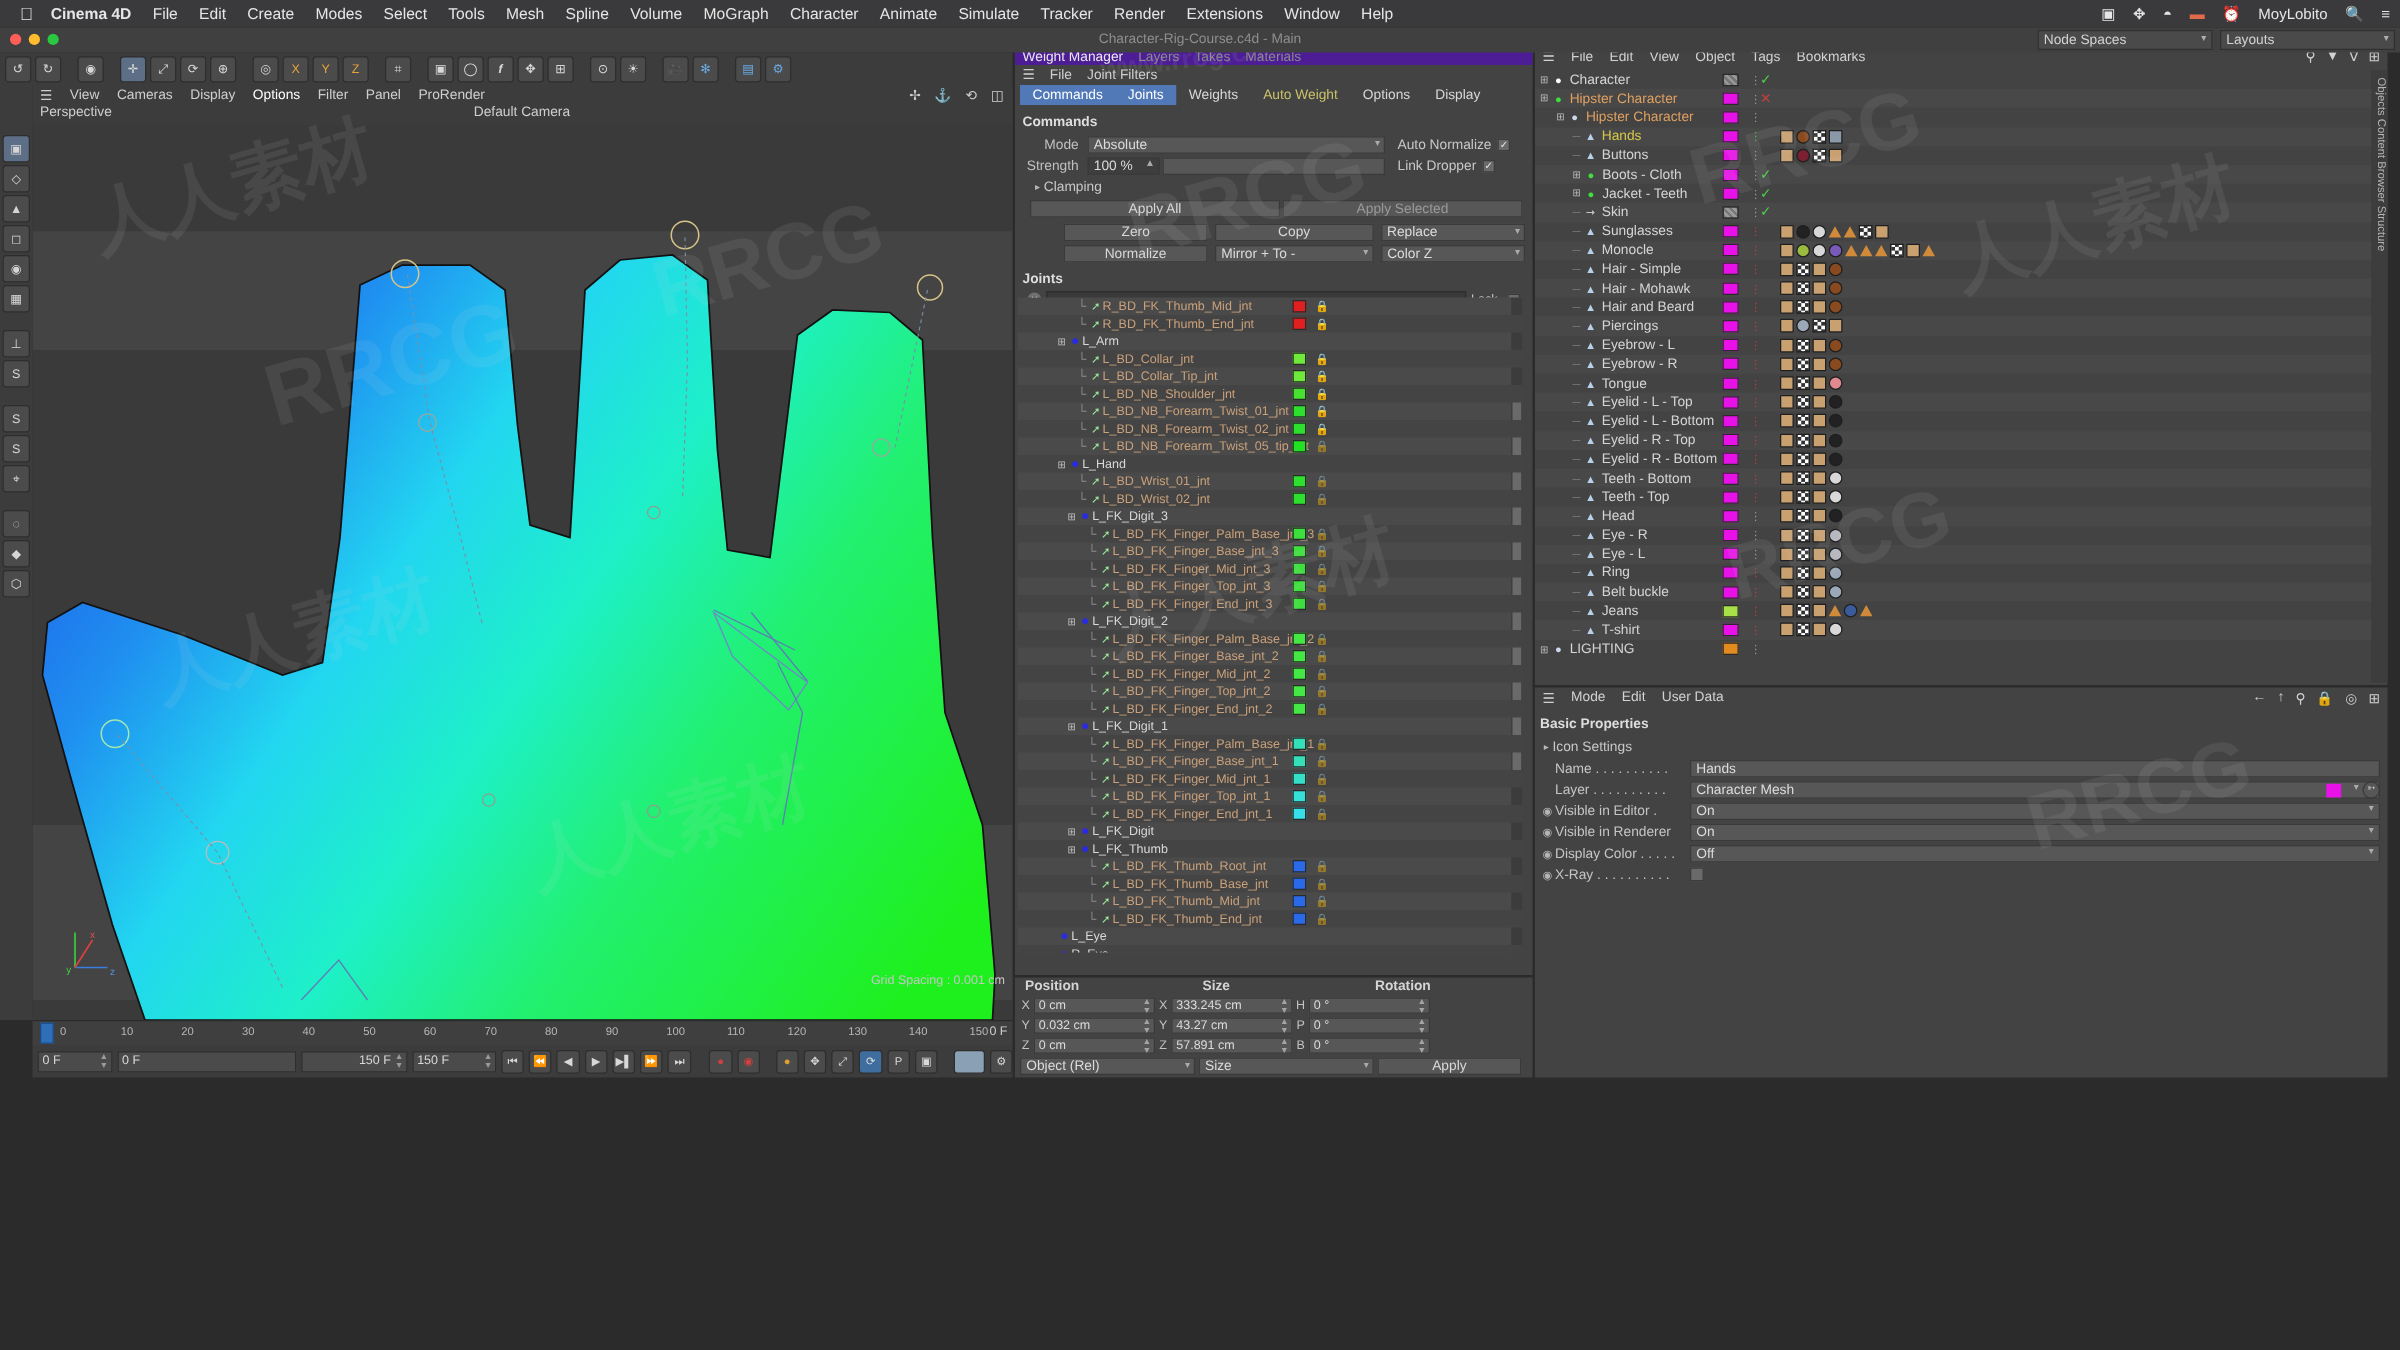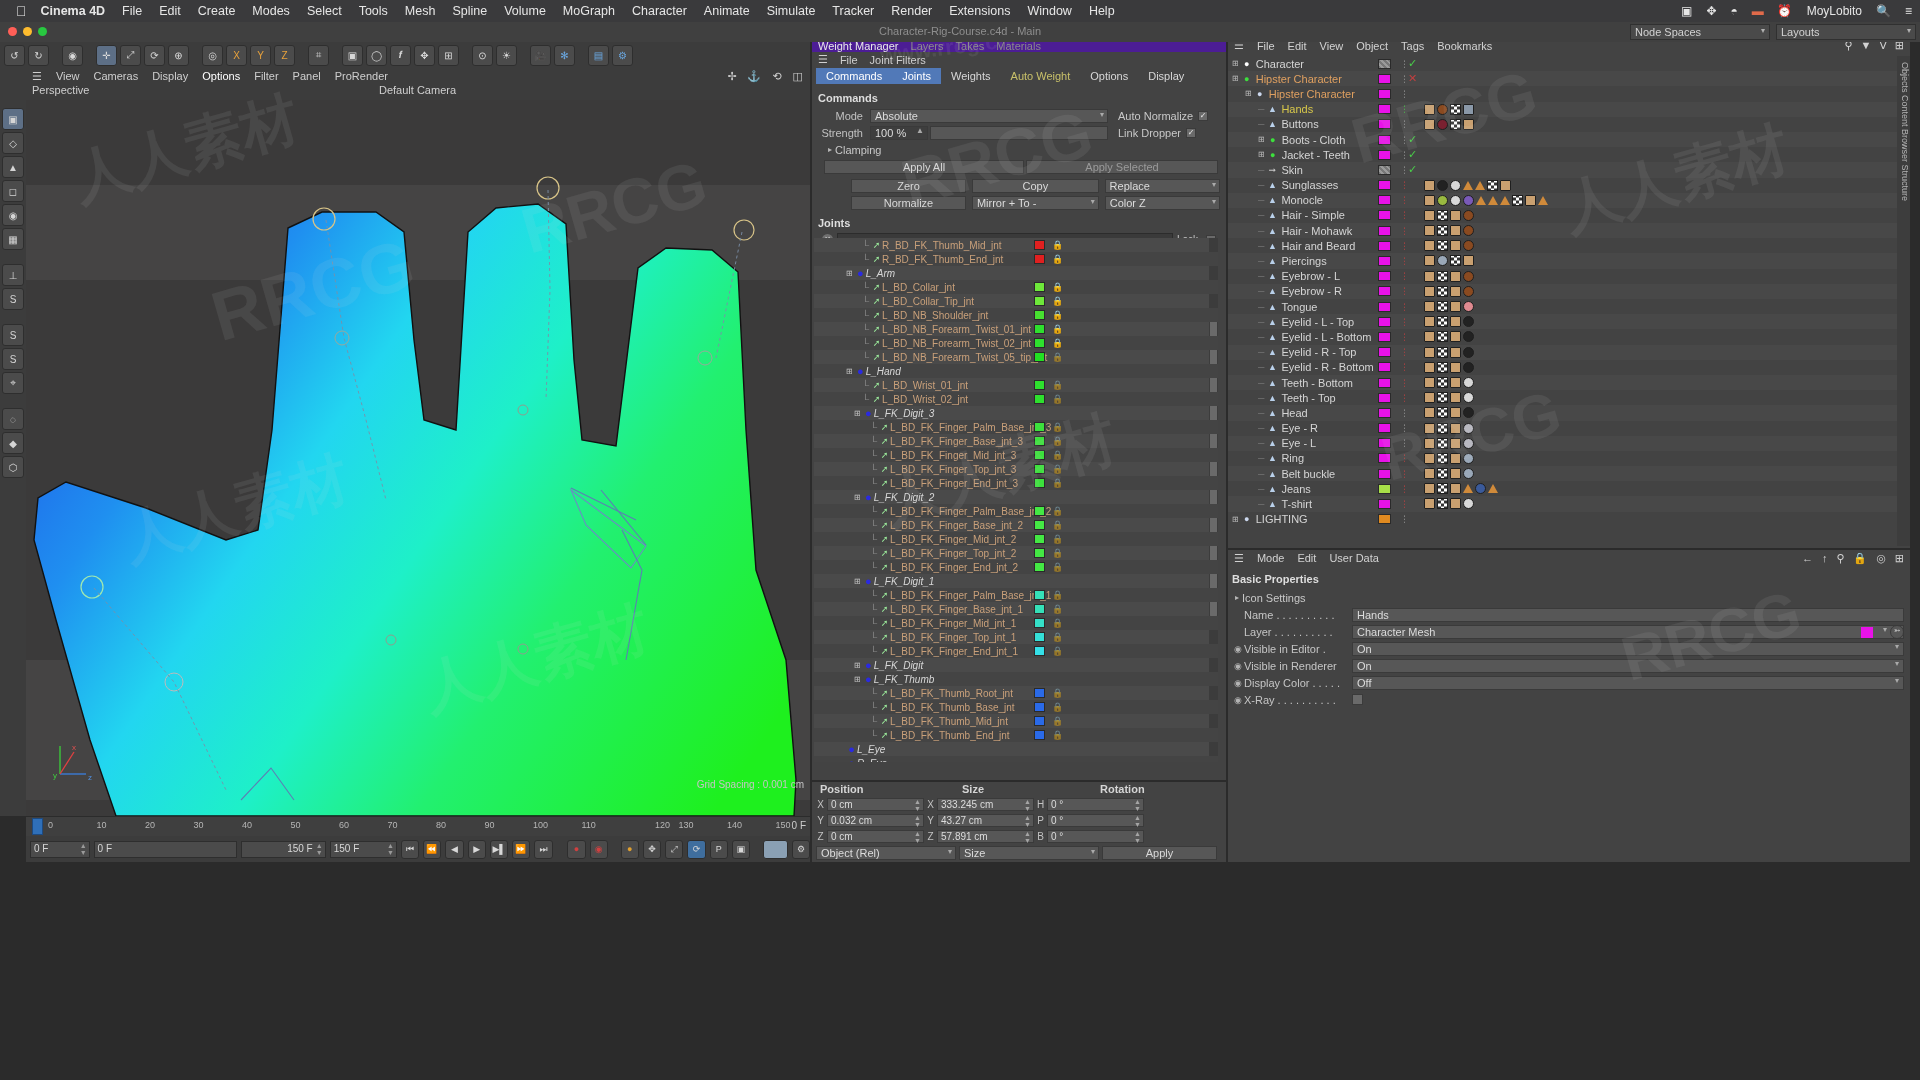--- a/index.html
+++ b/index.html
@@ -117,21 +117,21 @@
   .jl-field { flex:1; height:13px; background:#3a3a3a; border:1px solid #2c2c2c; }
   .jl-lock { color:#c5c5c5; font-size:10px; margin-right:4px; }
   .jlist { position:absolute; left:814px; top:238px; width:404px; height:524px;
     background:#4a4a4a; overflow:hidden; }
   .jrow { position:relative; height:14px; display:flex; align-items:center;
     font-size:10px; white-space:nowrap; }
   .jrow.alt { background:#444; }
   .jrow .tw { display:inline-block; }
   .jrow .bone { width:11px; text-align:center; font-size:9px; }
   .jrow .nm { color:#c9a07a; }
-  .jrow .nm.grp { color:#d8d8d8;font-style:italic; }
+  .jrow .nm.grp { color:#d8d8d8; }
   .jrow .sw { position:absolute; left:220px; width:11px; height:10px; border:1px solid #2a2a2a; }
   .jrow .lk { position:absolute; left:238px; font-size:9px; color:#cfcfcf; }
   .jscroll { position:absolute; right:0; top:0; width:9px; height:100%; background:#3c3c3c; }
   .jscroll i { position:absolute; left:1px; width:7px; background:#6a6a6a; border-radius:3px; }
 
   
   .coords { position:absolute; left:812px; top:782px; width:414px; height:80px;
     background:#434343; }
   .ch { display:flex; height:14px; align-items:center; font-size:11px;
     color:#d5d5d5; font-weight:bold; padding-left:8px; }
@@ -380,21 +380,21 @@
       <div class="tick" style="left: 119px;">20</div>
       <div class="tick" style="left: 167.5px;">30</div>
       <div class="tick" style="left: 216px;">40</div>
       <div class="tick" style="left: 264.5px;">50</div>
       <div class="tick" style="left: 313px;">60</div>
       <div class="tick" style="left: 361.5px;">70</div>
       <div class="tick" style="left: 410px;">80</div>
       <div class="tick" style="left: 458.5px;">90</div>
       <div class="tick" style="left: 507px;">100</div>
       <div class="tick" style="left: 555.5px;">110</div>
-      <div class="tick" style="left: 629px;">120</div>
+      <div class="tick" style="left: 604px;">120</div>
       <div class="tick" style="left: 652.5px;">130</div>
       <div class="tick" style="left: 701px;">140</div>
       <div class="tick" style="left: 749.5px;">150</div>
     </div>
 
   <div class="transport">
     <div class="numfield">
       <span>0 F</span>
       <span class="sp">▲<br>▼</span>
     </div>

